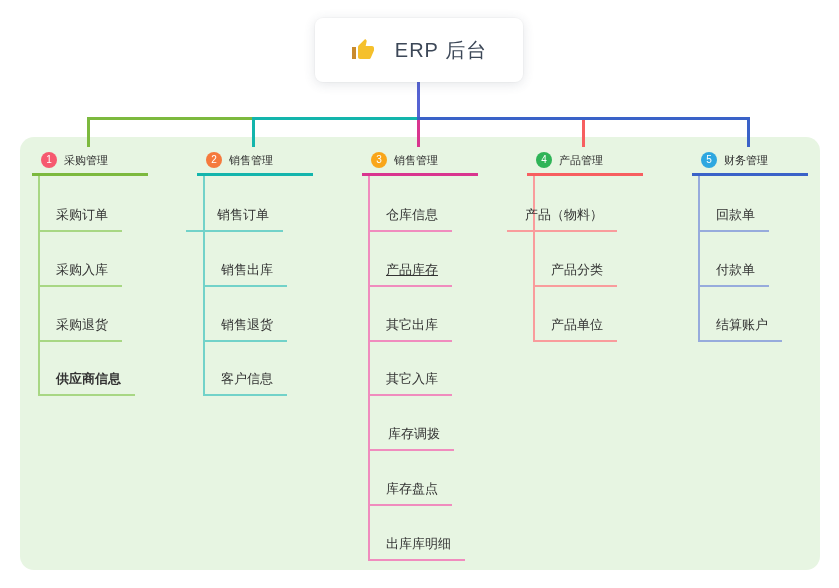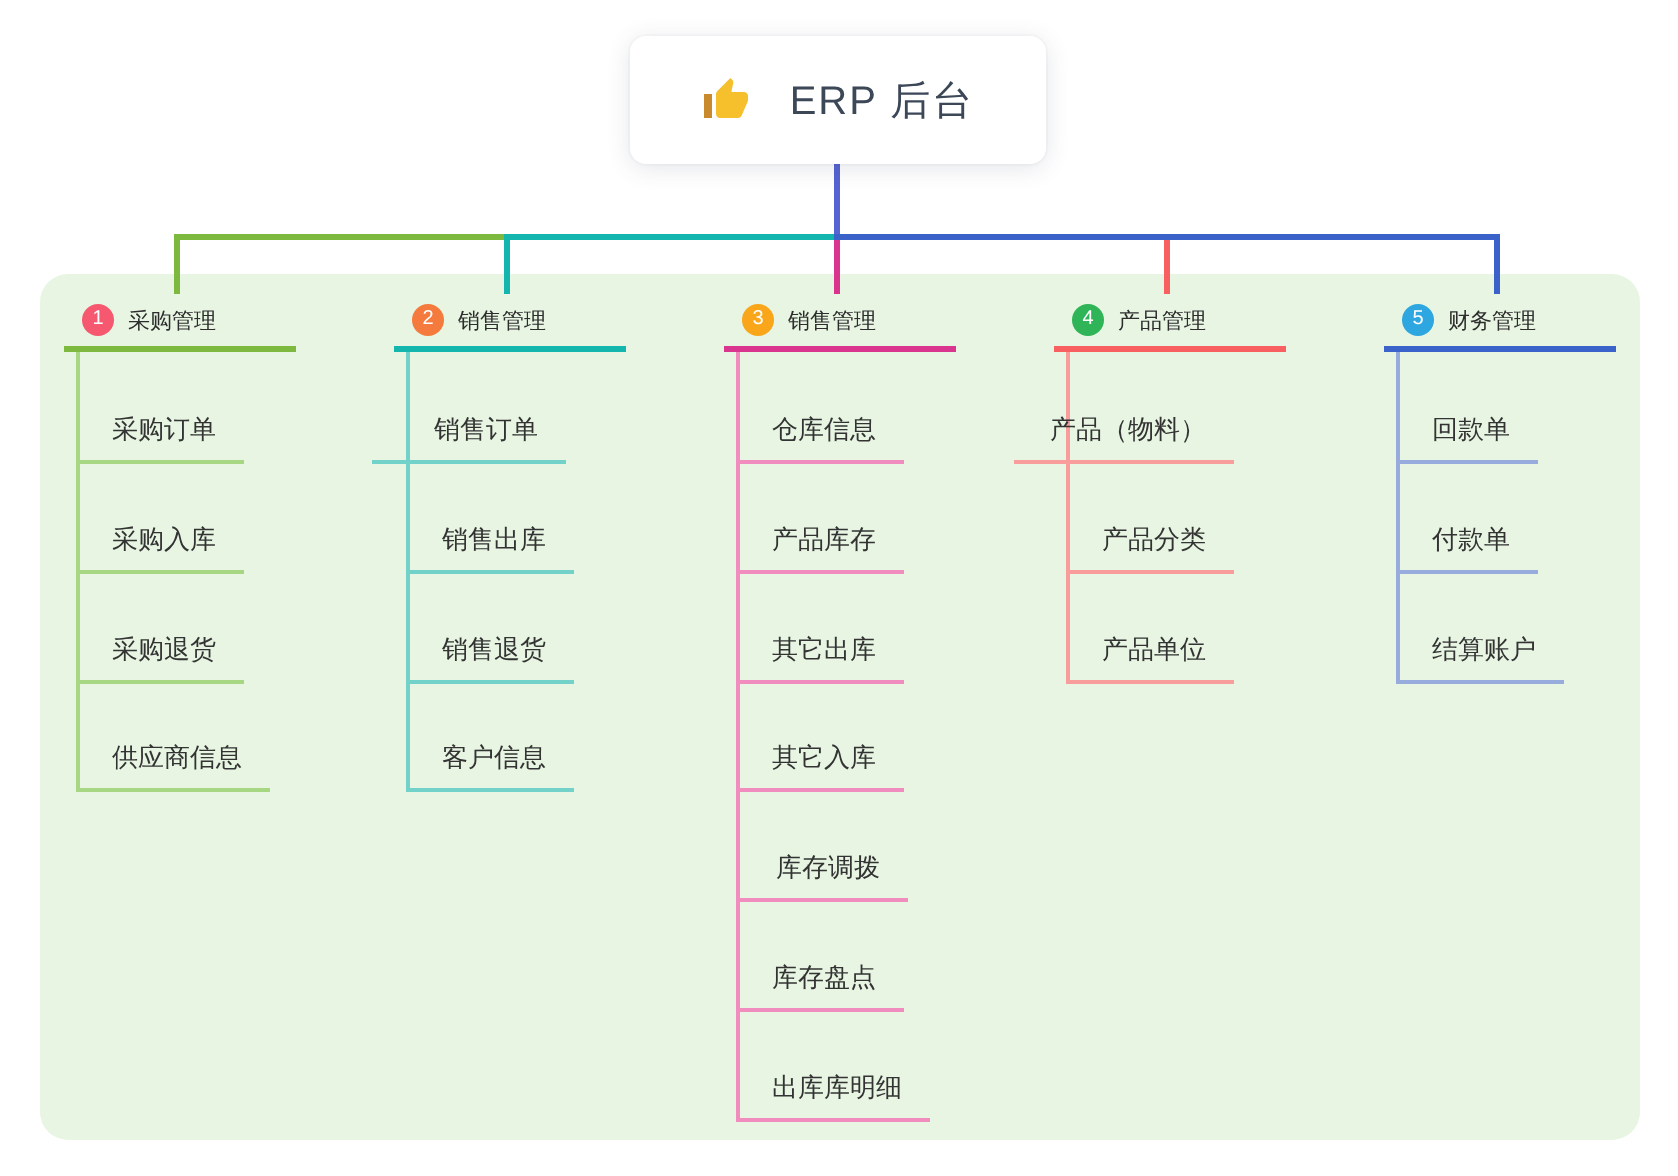--- a/index.html
+++ b/index.html
@@ -72,37 +72,37 @@
 
   <div id="branches">
       <div class="branch-header" style="left: 32px; top: 147px; width: 116px; border-bottom: 3px solid rgb(124, 185, 62);">
         <span class="badge" style="background: rgb(246, 89, 111);">1</span>
         <span class="branch-label">采购管理</span>
       </div>
       <div class="line" style="left: 38px; top: 176px; width: 2px; height: 220px; background: rgb(168, 215, 132);"></div>
       <div class="child-node" style="left: 38px; top: 203px; border-bottom: 2px solid rgb(168, 215, 132);">采购订单</div>
       <div class="child-node" style="left: 38px; top: 258px; border-bottom: 2px solid rgb(168, 215, 132);">采购入库</div>
       <div class="child-node" style="left: 38px; top: 313px; border-bottom: 2px solid rgb(168, 215, 132);">采购退货</div>
-      <div class="child-node" style="left: 38px; top: 367px; border-bottom: 2px solid rgb(168, 215, 132);">供应商信息</div>
+      <div class="child-node" style="left: 38px; top: 367px; border-bottom: 2px solid rgb(168, 215, 132); font-weight: bold;">供应商信息</div>
       <div class="branch-header" style="left: 197px; top: 147px; width: 116px; border-bottom: 3px solid rgb(19, 181, 172);">
         <span class="badge" style="background: rgb(245, 122, 61);">2</span>
         <span class="branch-label">销售管理</span>
       </div>
       <div class="line" style="left: 203px; top: 176px; width: 2px; height: 220px; background: rgb(114, 210, 201);"></div>
       <div class="child-node" style="left: 186px; top: 203px; border-bottom: 2px solid rgb(114, 210, 201); padding-left: 31px;">销售订单</div>
       <div class="child-node" style="left: 203px; top: 258px; border-bottom: 2px solid rgb(114, 210, 201);">销售出库</div>
       <div class="child-node" style="left: 203px; top: 313px; border-bottom: 2px solid rgb(114, 210, 201);">销售退货</div>
       <div class="child-node" style="left: 203px; top: 367px; border-bottom: 2px solid rgb(114, 210, 201); font-family: Liberation Serif, serif;">客户信息</div>
       <div class="branch-header" style="left: 362px; top: 147px; width: 116px; border-bottom: 3px solid rgb(217, 53, 143);">
         <span class="badge" style="background: rgb(249, 166, 26);">3</span>
         <span class="branch-label">销售管理</span>
       </div>
       <div class="line" style="left: 368px; top: 176px; width: 2px; height: 385px; background: rgb(240, 140, 190);"></div>
       <div class="child-node" style="left: 368px; top: 203px; border-bottom: 2px solid rgb(240, 140, 190);">仓库信息</div>
-      <div class="child-node" style="left: 368px; top: 258px; border-bottom: 2px solid rgb(240, 140, 190);">产品库存</div>
+      <div class="child-node" style="left: 368px; top: 258px; border-bottom: 2px solid rgb(240, 140, 190); text-decoration: underline;">产品库存</div>
       <div class="child-node" style="left: 368px; top: 313px; border-bottom: 2px solid rgb(240, 140, 190);">其它出库</div>
       <div class="child-node" style="left: 368px; top: 367px; border-bottom: 2px solid rgb(240, 140, 190);">其它入库</div>
       <div class="child-node" style="left: 368px; top: 422px; border-bottom: 2px solid rgb(240, 140, 190); padding-left: 20px;">库存调拨</div>
       <div class="child-node" style="left: 368px; top: 477px; border-bottom: 2px solid rgb(240, 140, 190);">库存盘点</div>
       <div class="child-node" style="left: 368px; top: 532px; border-bottom: 2px solid rgb(240, 140, 190);">出库库明细</div>
       <div class="branch-header" style="left: 527px; top: 147px; width: 116px; border-bottom: 3px solid rgb(247, 95, 96);">
         <span class="badge" style="background: rgb(47, 180, 87);">4</span>
         <span class="branch-label">产品管理</span>
       </div>
       <div class="line" style="left: 533px; top: 176px; width: 2px; height: 166px; background: rgb(249, 156, 156);"></div>

